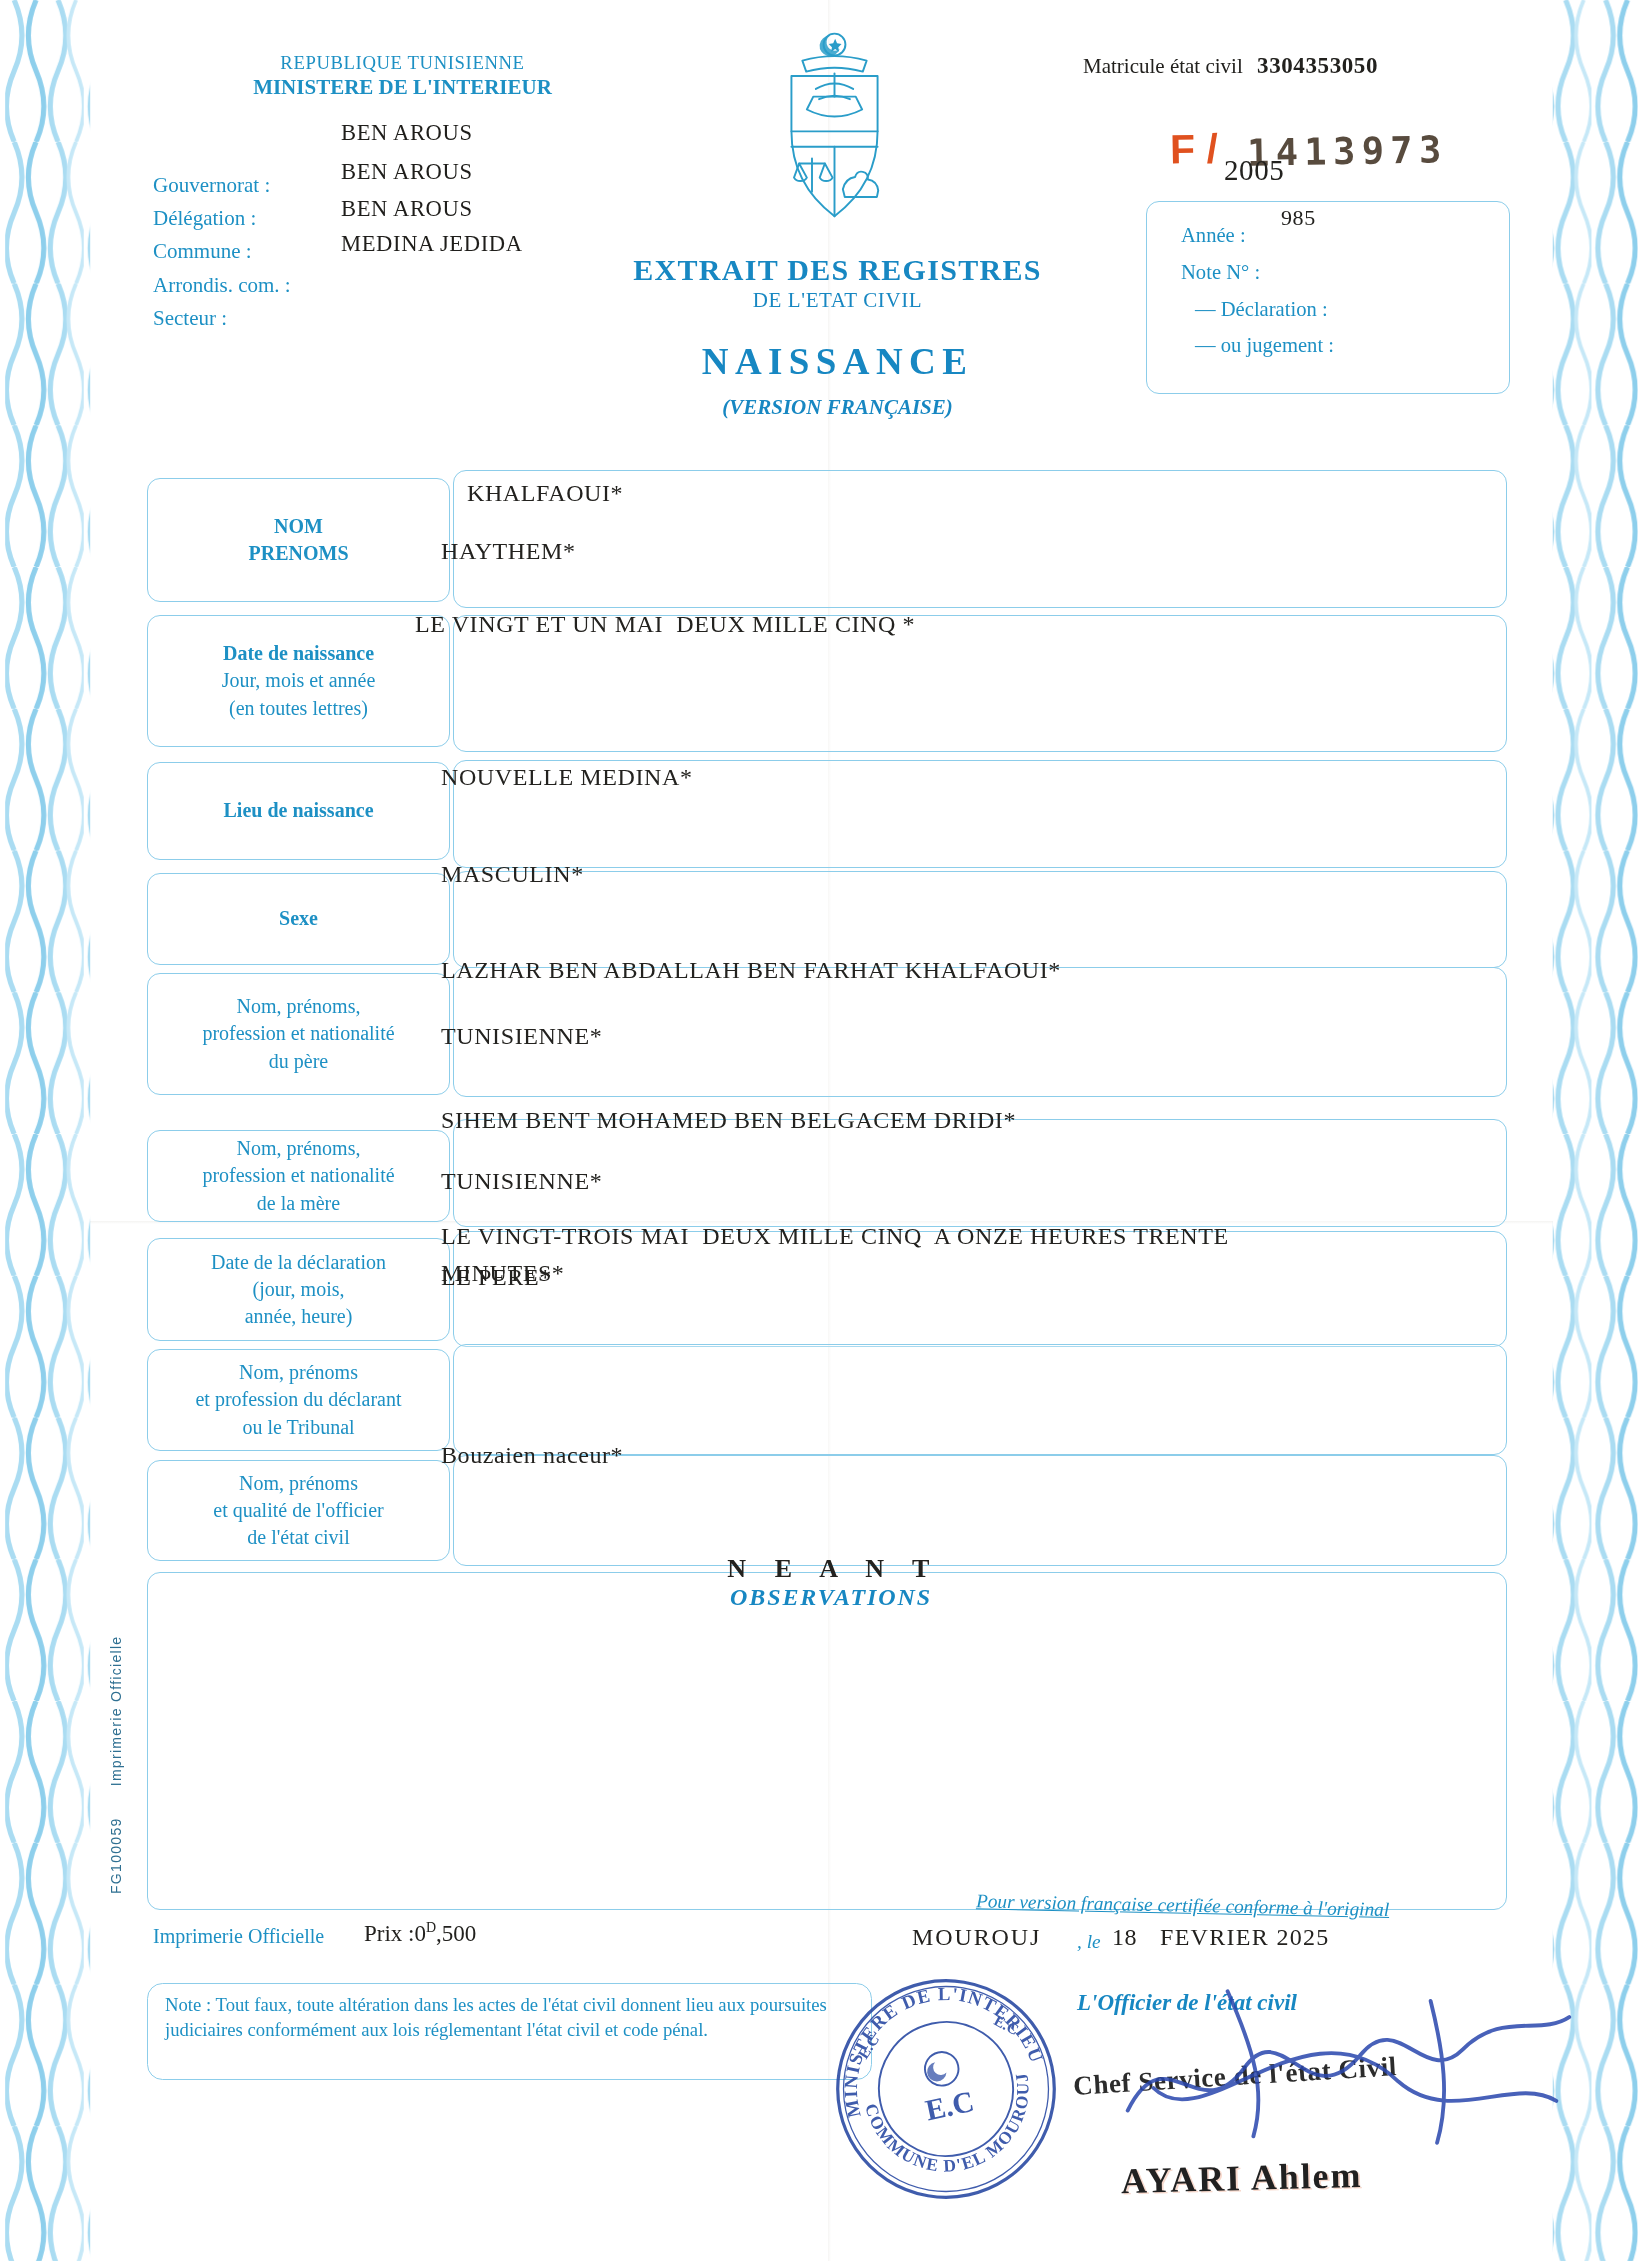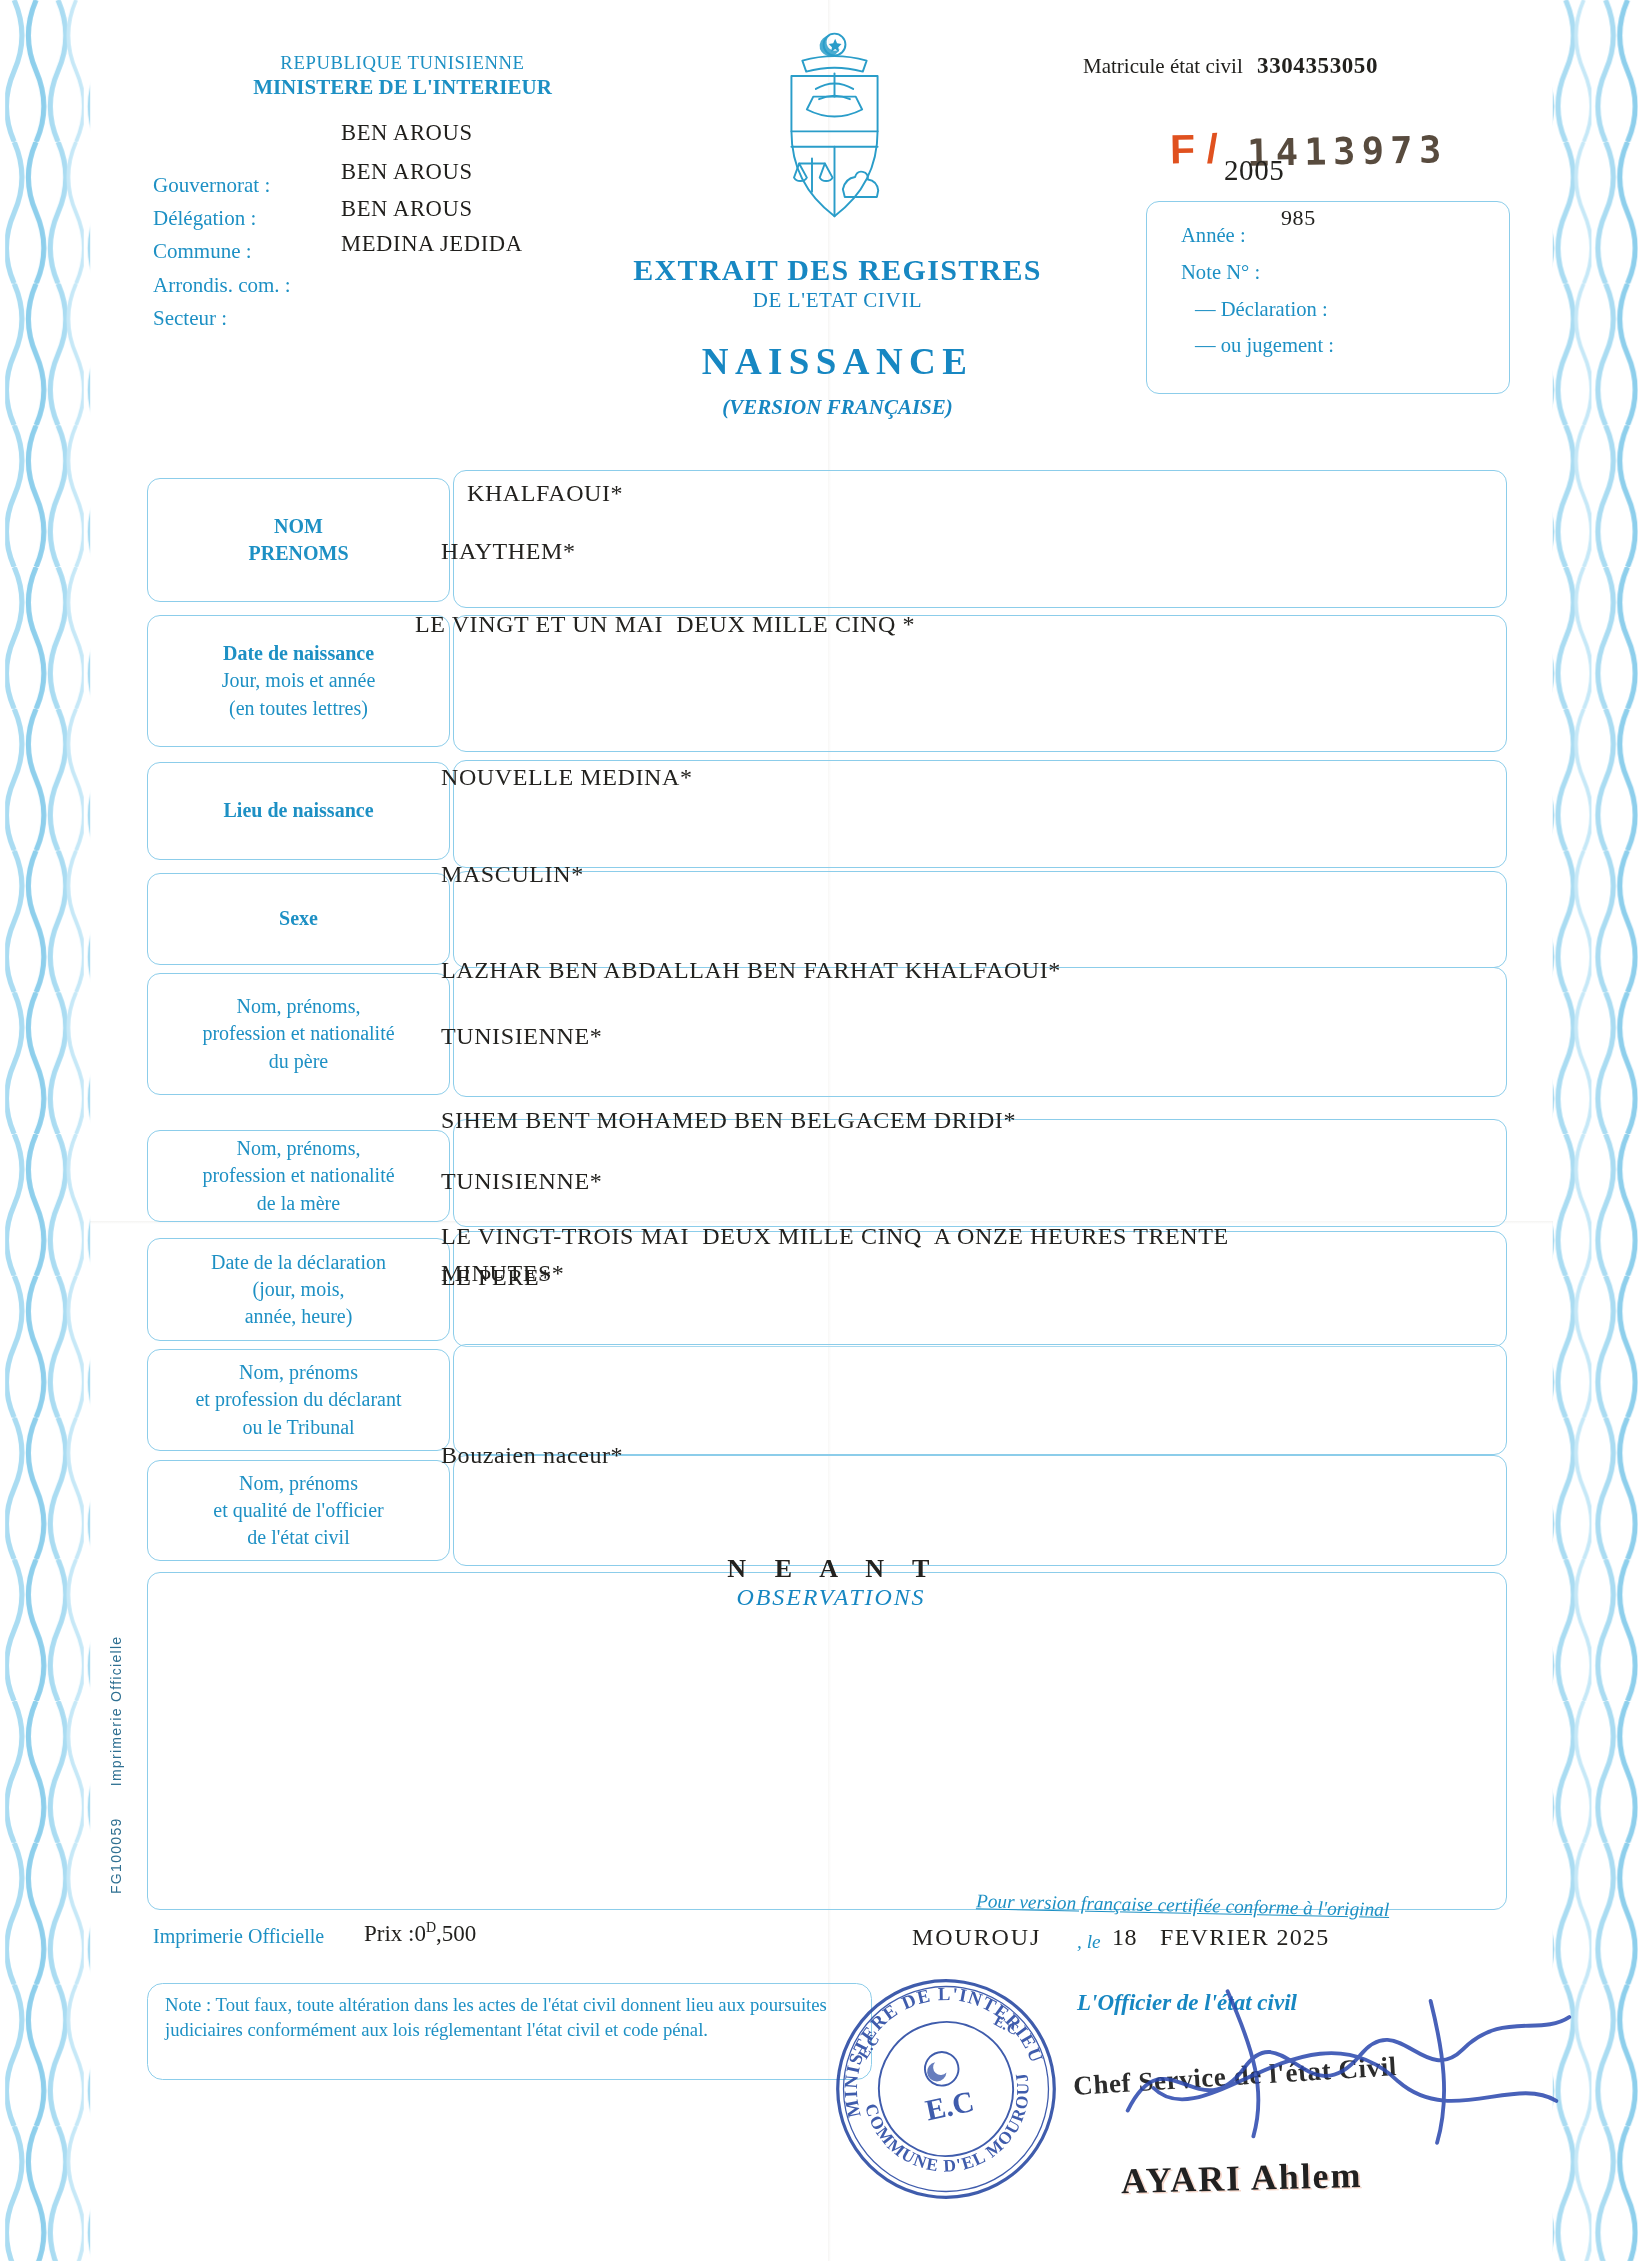--- a/index.html
+++ b/index.html
@@ -186,21 +186,21 @@
   <div class="typed" style="left:441px;top:957px;">LAZHAR BEN ABDALLAH BEN FARHAT KHALFAOUI*</div>
   <div class="typed" style="left:441px;top:1023px;">TUNISIENNE*</div>
   <div class="typed" style="left:441px;top:1107px;">SIHEM BENT MOHAMED BEN BELGACEM DRIDI*</div>
   <div class="typed" style="left:441px;top:1168px;">TUNISIENNE*</div>
   <div class="typed" style="left:441px;top:1223px;">LE VINGT-TROIS MAI  DEUX MILLE CINQ  A ONZE HEURES TRENTE</div>
   <div class="typed" style="left:441px;top:1260px;">MINUTES*</div>
   <div class="typed" style="left:441px;top:1264px;">LE PERE*</div>
   <div class="typed" style="left:441px;top:1442px;">Bouzaien naceur*</div>
 
   <div class="typed" style="left:644px;top:1554px;width:374px;text-align:center;font-weight:bold;font-size:26px;letter-spacing:5.2px;">N  E  A  N  T</div>
-  <div class="abs blue" style="left:644px;top:1584px;width:374px;text-align:center;font-weight:normal;font-style:italic;font-size:24px;letter-spacing:1.9px;color:#1787c2;">OBSERVATIONS</div>
+  <div class="abs blue" style="left:644px;top:1584px;width:374px;text-align:center;font-weight:bold;font-style:italic;font-size:24px;letter-spacing:1.9px;color:#1787c2;">OBSERVATIONS</div>
 
   <div class="vertical-code">FG100059      Imprimerie Officielle</div>
 
   <div class="abs blue" style="left:153px;top:1925px;font-size:20px;">Imprimerie Officielle</div>
   <div class="abs" style="left:364px;top:1920px;font-size:23px;">
     <span>Prix :0</span><sup style="font-size:14px;">D</sup><span>,500</span>
   </div>
 
   <div class="typed" style="left:912px;top:1924px;font-size:24px;letter-spacing:1.9px;">MOUROUJ</div>
   <div class="typed" style="left:1112px;top:1924px;font-size:24px;">18</div>

